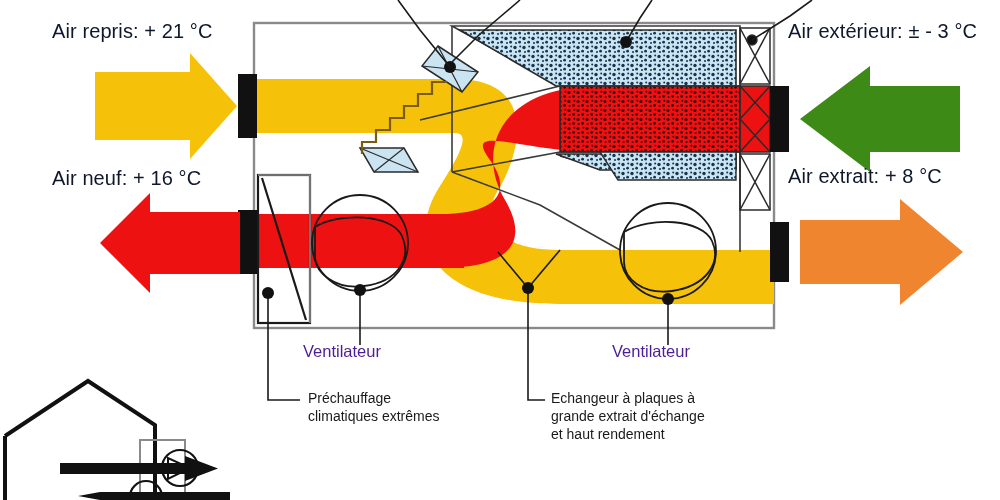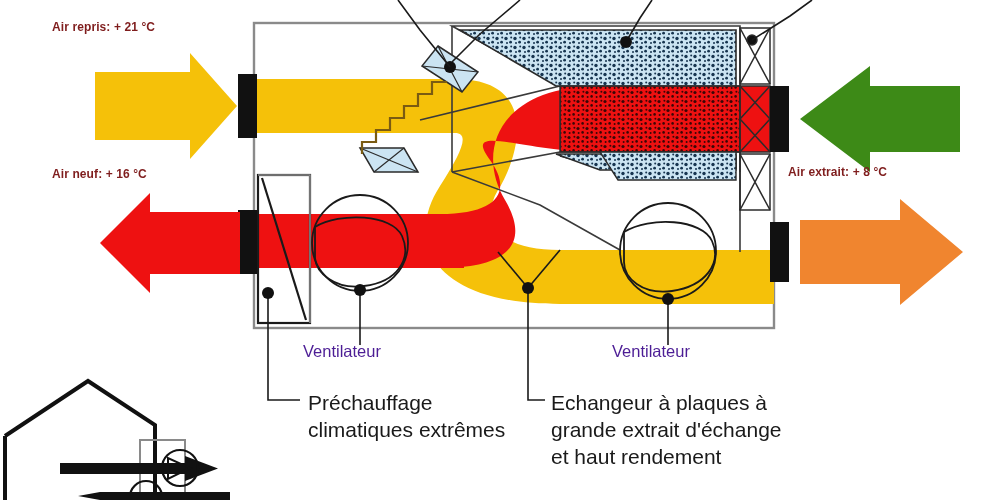--- a/index.html
+++ b/index.html
@@ -1,22 +1,22 @@
 <!DOCTYPE html>
 <html><head>
 <meta charset="utf-8">
 <style>
   html,body{margin:0;padding:0;background:#ffffff;}
   body{width:1000px;height:500px;overflow:hidden;
        font-family:"Liberation Sans","DejaVu Sans",sans-serif;}
   #stage{position:relative;width:1000px;height:500px;background:#fff;}
   svg#diagram{position:absolute;left:0;top:0;width:1000px;height:500px;}
-  .lbl{position:absolute;font-size:12px;color:#7f1d1d;letter-spacing:.1px;
-       white-space:nowrap;font-weight:700;}
-  .lbl-multi{position:absolute;font-size:21px;color:#1a1a1a;
+  .lbl{position:absolute;font-size:20px;color:#0f172a;letter-spacing:.1px;
+       white-space:nowrap;font-weight:400;}
+  .lbl-multi{position:absolute;font-size:14px;color:#1a1a1a;
        line-height:1.28;font-weight:500;}
   .lbl-small{position:absolute;font-size:16.5px;color:#4c1d95;
        white-space:nowrap;font-weight:500;}
 </style>
 </head>
 <body>
 
 <div id="stage">
 
   <svg id="diagram" viewBox="0 0 1000 500">
@@ -191,20 +191,21 @@
       <circle cx="146" cy="497" r="16" fill="none" stroke="#111" stroke-width="2.2"></circle>
       <rect x="100" y="492" width="130" height="8" fill="#111111"></rect>
       <path d="M 100 492 L 78 496 L 100 500 Z" fill="#111111"></path>
     </g>
   </svg>
 
   <div class="lbl" style="left:52px;top:20px;">Air repris: + 21 °C</div>
 
   <div class="lbl" style="left:52px;top:167px;text-align:center;">Air neuf: + 16 °C</div>
 
+  <div class="lbl" style="left:788px;top:20px;">Air extérieur: ± - 3 °C</div>
 
   <div class="lbl" style="left:788px;top:165px;">Air extrait: + 8 °C</div>
 
   <div class="lbl-small" style="left:303px;top:342px;">Ventilateur</div>
 
   <div class="lbl-small" style="left:612px;top:342px;">Ventilateur</div>
 
   <div class="lbl-multi" style="left:308px;top:390px;">
     <div>Préchauffage</div>
     <div>climatiques extrêmes</div>

